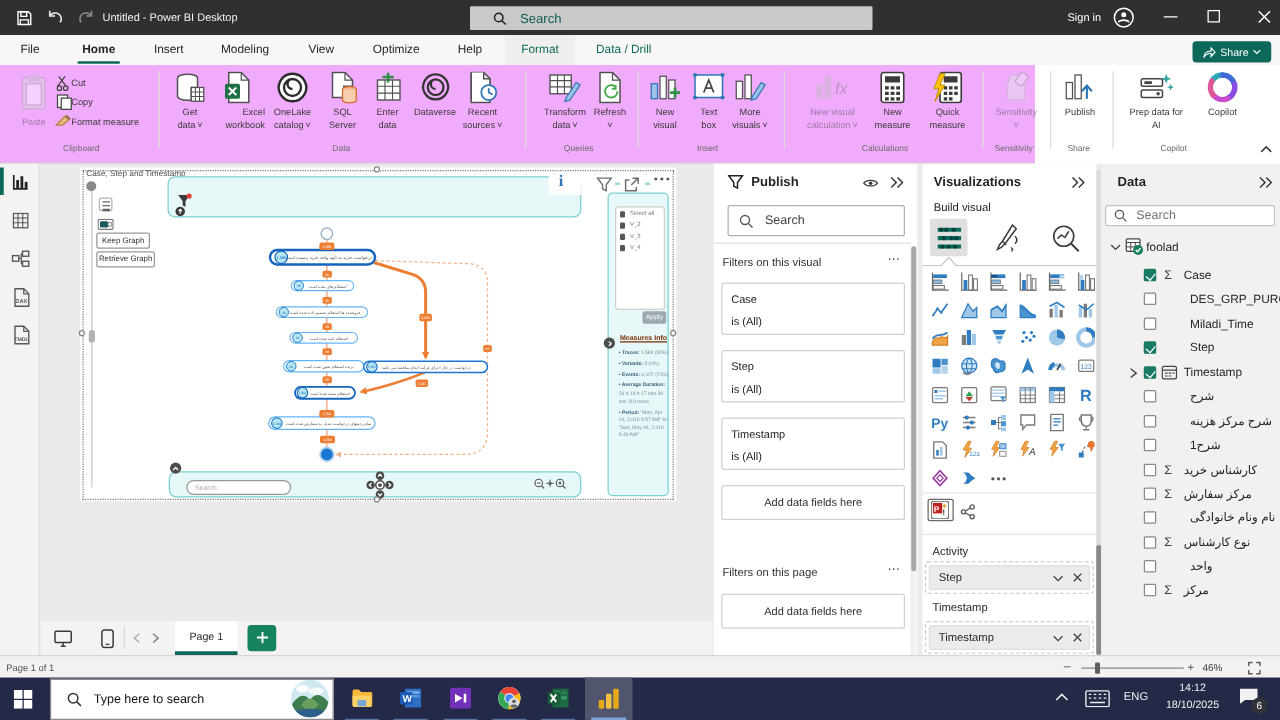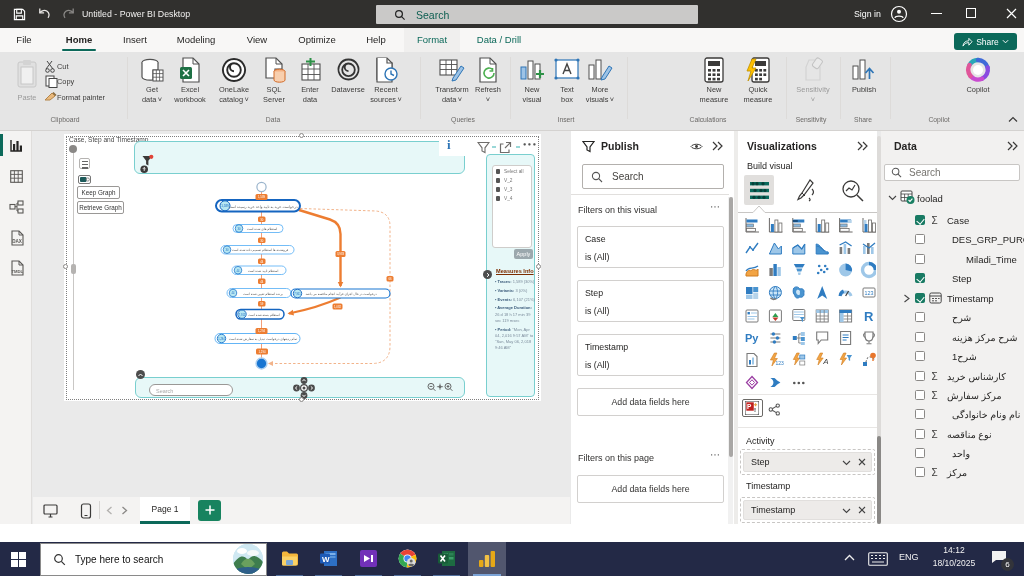--- a/index.html
+++ b/index.html
@@ -5,21 +5,21 @@
 #app{position:relative;width:1024px;height:576px;background:#fff;}
 .abs{position:absolute;}
 
 #titlebar{position:absolute;left:0;top:0;width:1024px;height:28px;background:#31302e;color:#fff;}
 #titlebar .tsearch{position:absolute;left:376px;top:5px;width:322px;height:19px;background:#cac9c8;border-radius:1px;display:flex;align-items:center;}
 #titlebar .tsearch span{color:#0c5e51;font-size:10.5px;margin-left:34px;}
 
 #menubar{position:absolute;left:0;top:28px;width:1024px;height:24px;background:#f8f7f6;}
 .mtab{position:absolute;top:0;height:24px;line-height:24px;font-size:9.5px;color:#252423;text-align:center;}
 
-#ribbon{position:absolute;left:0;top:52px;width:1024px;height:79px;background:#e5e5e5;border-bottom:1px solid #d4d2d0;}
+#ribbon{position:absolute;left:0;top:52px;width:828px;height:79px;background:#f0abfc;border-bottom:1px solid #d4d2d0;}
 .rgl{position:absolute;top:64px;font-size:6.8px;color:#6b6967;text-align:center;}
 .rdiv{position:absolute;top:5px;height:62px;width:1px;background:#dddbd9;}
 .ritem{position:absolute;top:5px;text-align:center;font-size:7.4px;color:#3b3a39;line-height:1.35;}
 .ritem .ric{display:flex;justify-content:center;align-items:center;height:26px;margin-bottom:2px;}
 .gray{filter:grayscale(1);opacity:.45;}
 #sharebtn{position:absolute;left:954px;top:-19px;width:63px;height:17px;background:#0c695a;border-radius:3px;color:#fff;font-size:8.5px;display:flex;align-items:center;justify-content:center;gap:3px;}
 
 #main{position:absolute;left:0;top:131px;width:1024px;height:393px;background:#eaeaea;}
 #sidebar{position:absolute;left:0;top:0;width:32px;height:393px;background:#f4f3f2;border-right:1px solid #e0dedc;}
 #canvas{position:absolute;left:33px;top:0;width:537px;height:366px;}
@@ -131,32 +131,32 @@
       </div>
   <div class="abs" style="left:57px;top:25px;font-size:7.4px;color:#3b3a39;">Copy</div>
   <div class="ritem" style="left:44px;width:14px;top:38px;">
         <div class="ric" style="height:14px">
           <svg width="14" height="13" viewBox="0 0 14 13">
             <path d="M1 9 L5 5 L8 2 L11 5 L6 9 z" fill="#e9b97c" stroke="#b4854a"></path>
             <path d="M9 1.5 L12 4.5" stroke="#8a6a3a" stroke-width="1.6"></path>
           </svg>
         </div>
       </div>
-  <div class="abs" style="left:57px;top:41px;font-size:7.4px;color:#3b3a39;">Format painter</div>
+  <div class="abs" style="left:57px;top:41px;font-size:7.4px;color:#3b3a39;">Format measure</div>
   <div class="rdiv" style="left:127px;"></div>
 
   <div class="ritem" style="left:133px;width:38px;"><div class="ric">
           <svg width="24" height="25" viewBox="0 0 24 25">
             <ellipse cx="10" cy="4.5" rx="8" ry="3.2" fill="#fff" stroke="#505050" stroke-width="1.2"></ellipse>
             <path d="M2 4.5 L2 19 C2 20.8 5.6 22.2 10 22.2 C11 22.2 12 22.1 13 22 L13 12 L18 12 L18 4.5" fill="#fff" stroke="#505050" stroke-width="1.2"></path>
             <rect x="13" y="12" width="10" height="11" fill="#fff" stroke="#505050"></rect>
             <path d="M13 15.6 h10 M13 19.2 h10 M16.3 12 v11 M19.6 12 v11" stroke="#505050" stroke-width=".8"></path>
           </svg>
         </div>Get<br>data ˅</div>
-  <div class="ritem" style="left:168px;width:44px;"><div class="ric">
+  <div class="ritem" style="left:168px;width:44px;text-align:right;"><div class="ric">
           <svg width="22" height="26" viewBox="0 0 22 26">
             <path d="M4 1 L14 1 L20 7 L20 25 L4 25 z" fill="#fff" stroke="#505050" stroke-width="1.2"></path>
             <path d="M14 1 L14 7 L20 7" fill="none" stroke="#505050"></path>
             <rect x="1" y="10" width="12" height="12" rx="1.5" fill="#1e7145"></rect>
             <path d="M4 13 L10 19 M10 13 L4 19" stroke="#fff" stroke-width="1.6"></path>
           </svg>
         </div>Excel<br>workbook</div>
   <div class="ritem" style="left:212px;width:44px;"><div class="ric">
           <svg width="26" height="26" viewBox="0 0 26 26">
             <circle cx="13" cy="13" r="11" fill="#fff"></circle>
@@ -229,20 +229,27 @@
         </div>Text<br>box</div>
   <div class="ritem" style="left:580px;width:40px;"><div class="ric">
           <svg width="26" height="26" viewBox="0 0 26 26">
             <rect x="2" y="8" width="5" height="14" fill="#fff" stroke="#505050"></rect>
             <rect x="9" y="3" width="5" height="19" fill="#fff" stroke="#505050"></rect>
             <path d="M15 20 L22 9 L25 11 L18 22 L14 23z" fill="#9dc3e6" stroke="#2e75b6"></path>
           </svg>
         </div>More<br>visuals ˅</div>
   <div class="rdiv" style="left:627px;"></div>
 
+  <div class="ritem gray" style="left:640px;width:52px;"><div class="ric">
+          <svg width="30" height="26" viewBox="0 0 30 26">
+            <rect x="2" y="10" width="5" height="12" fill="#9dc3e6"></rect>
+            <rect x="9" y="4" width="5" height="18" fill="#bbb"></rect>
+            <text x="17" y="18" font-size="13" font-style="italic" fill="#777" font-family="Liberation Serif">fx</text>
+          </svg>
+        </div>New visual<br>calculation ˅</div>
   <div class="ritem" style="left:694px;width:40px;"><div class="ric">
           <svg width="22" height="26" viewBox="0 0 22 26">
             <rect x="2" y="1" width="18" height="24" rx="2" fill="#fff" stroke="#3b3a39" stroke-width="1.3"></rect>
             <rect x="5" y="4" width="12" height="5" fill="#3b3a39"></rect>
             <g fill="#3b3a39">
               <rect x="5" y="12" width="3" height="2.6"></rect>
               <rect x="9.5" y="12" width="3" height="2.6"></rect>
               <rect x="14" y="12" width="3" height="2.6"></rect>
               <rect x="5" y="16.4" width="3" height="2.6"></rect>
               <rect x="9.5" y="16.4" width="3" height="2.6"></rect>
@@ -282,20 +289,30 @@
 
   <div class="ritem" style="left:844px;width:40px;"><div class="ric">
           <svg width="26" height="26" viewBox="0 0 26 26">
             <rect x="2" y="9" width="5" height="13" fill="#fff" stroke="#505050"></rect>
             <rect x="9" y="3" width="5" height="19" fill="#fff" stroke="#505050"></rect>
             <path d="M18.5 22 L18.5 12 M14.5 16 L18.5 11.5 L22.5 16" fill="none" stroke="#2e75b6" stroke-width="1.7"></path>
           </svg>
         </div>Publish</div>
   <div class="rdiv" style="left:890px;"></div>
 
+  <div class="ritem" style="left:896px;width:58px;"><div class="ric">
+          <svg width="28" height="26" viewBox="0 0 28 26">
+            <rect x="2" y="6" width="17" height="6" rx="1.4" fill="#fff" stroke="#444" stroke-width="1.2"></rect>
+            <rect x="2" y="15" width="17" height="6" rx="1.4" fill="#fff" stroke="#444" stroke-width="1.2"></rect>
+            <rect x="4.5" y="8" width="6" height="2.2" fill="#444"></rect>
+            <circle cx="15.5" cy="18" r="1.4" fill="#444"></circle>
+            <path d="M22 2 l1.1 2.9 L26 6 l-2.9 1.1 L22 10 l-1.1-2.9 L18 6 l2.9-1.1z" fill="#3aa3a3"></path>
+            <path d="M25.5 10 l.8 2 2 .8 -2 .8 -.8 2 -.8-2 -2-.8 2-.8z" fill="#3aa3a3"></path>
+          </svg>
+        </div>Prep data for<br>AI</div>
   <div class="ritem" style="left:952px;width:52px;"><div class="ric">
           <svg width="26" height="26" viewBox="0 0 26 26">
             <g fill="none" stroke-width="4.4" stroke-linecap="round">
               <path d="M4.5 8 A10 10 0 0 1 13 3" stroke="#2aa7b8"></path>
               <path d="M13 3 A10 10 0 0 1 22.6 10.5" stroke="#3f6ad8"></path>
               <path d="M22.6 10.5 A10 10 0 0 1 17 21.8" stroke="#8a4be0"></path>
               <path d="M17 21.8 A10 10 0 0 1 5.5 19" stroke="#c94bd0"></path>
               <path d="M5.5 19 A10 10 0 0 1 4.5 8" stroke="#e0569a"></path>
             </g>
             <circle cx="13" cy="13" r="5" fill="#fff"></circle>
@@ -927,21 +944,21 @@
           <span class="cb on"></span>
           <span class="sg">Σ</span>
           <span class="dt">Case</span>
         </div>
     <div class="drow" style="top:101px;">
           <span class="cb"></span>
           <span class="dt" style="margin-left:27px">DES_GRP_PURGR</span>
         </div>
     <div class="drow" style="top:121px;">
           <span class="cb"></span>
-          <span class="dt" style="margin-left:41px">Miladi_Time</span>
+          <span class="dt" style="margin-left:27px">Miladi_Time</span>
         </div>
     <div class="drow" style="top:140px;">
           <span class="cb on"></span>
           <span class="dt" style="margin-left:27px">Step</span>
         </div>
     <div class="drow" style="top:160px;">
           <svg style="margin-left:-12px;margin-right:4px" width="8" height="9" viewBox="0 0 8 9">
             <path d="M1.5 1 L6 4.5 L1.5 8" fill="none" stroke="#444" stroke-width="1.1"></path>
           </svg>
           <span class="cb on"></span>
@@ -974,34 +991,45 @@
           <span class="sg">Σ</span>
           <span class="fa">مرکز سفارش</span>
         </div>
     <div class="drow" style="top:276px;">
           <span class="cb"></span>
           <span class="fa" style="margin-left:27px">نام ونام خانوادگی</span>
         </div>
     <div class="drow" style="top:296px;">
           <span class="cb"></span>
           <span class="sg">Σ</span>
-          <span class="fa">نوع مناقصه</span>
+          <span class="fa">نوع کارشناس</span>
         </div>
     <div class="drow" style="top:315px;">
           <span class="cb"></span>
           <span class="fa" style="margin-left:27px">واحد</span>
         </div>
     <div class="drow" style="top:334px;">
           <span class="cb"></span>
           <span class="sg">Σ</span>
           <span class="fa">مرکز</span>
         </div>
   </div>
 </div>
 
+<div id="statusbar">
+  <div class="abs" style="left:5px;top:5px;">Page 1 of 1</div>
+  <div class="abs" style="left:851px;top:3px;font-size:10px;color:#555;">–</div>
+  <div class="abs" style="left:865px;top:8.5px;width:82px;height:1px;background:#8a8886;"></div>
+  <div class="abs" style="left:876px;top:4.5px;width:4px;height:9px;background:#605e5c;border-radius:1px;"></div>
+  <div class="abs" style="left:950px;top:3.5px;font-size:9px;color:#555;">+</div>
+  <div class="abs" style="left:962px;top:4.5px;font-size:8px;color:#3b3a39;">46%</div>
+  <svg class="abs" style="left:998px;top:4px" width="11" height="11" viewBox="0 0 11 11">
+        <path d="M4 1 L1 1 L1 4 M7 1 L10 1 L10 4 M1 7 L1 10 L4 10 M10 7 L10 10 L7 10" fill="none" stroke="#555" stroke-width="1.1"></path>
+      </svg>
+</div>
 
 <div id="taskbar">
   <svg class="abs" style="left:11px;top:10px" width="15" height="15" viewBox="0 0 15 15">
         <rect x="0" y="0" width="7" height="7" fill="#fff"></rect>
         <rect x="8" y="0" width="7" height="7" fill="#fff"></rect>
         <rect x="0" y="8" width="7" height="7" fill="#fff"></rect>
         <rect x="8" y="8" width="7" height="7" fill="#fff"></rect>
       </svg>
   <div id="tsearch2">
     <svg style="margin-left:12px" width="13" height="13" viewBox="0 0 13 13">

